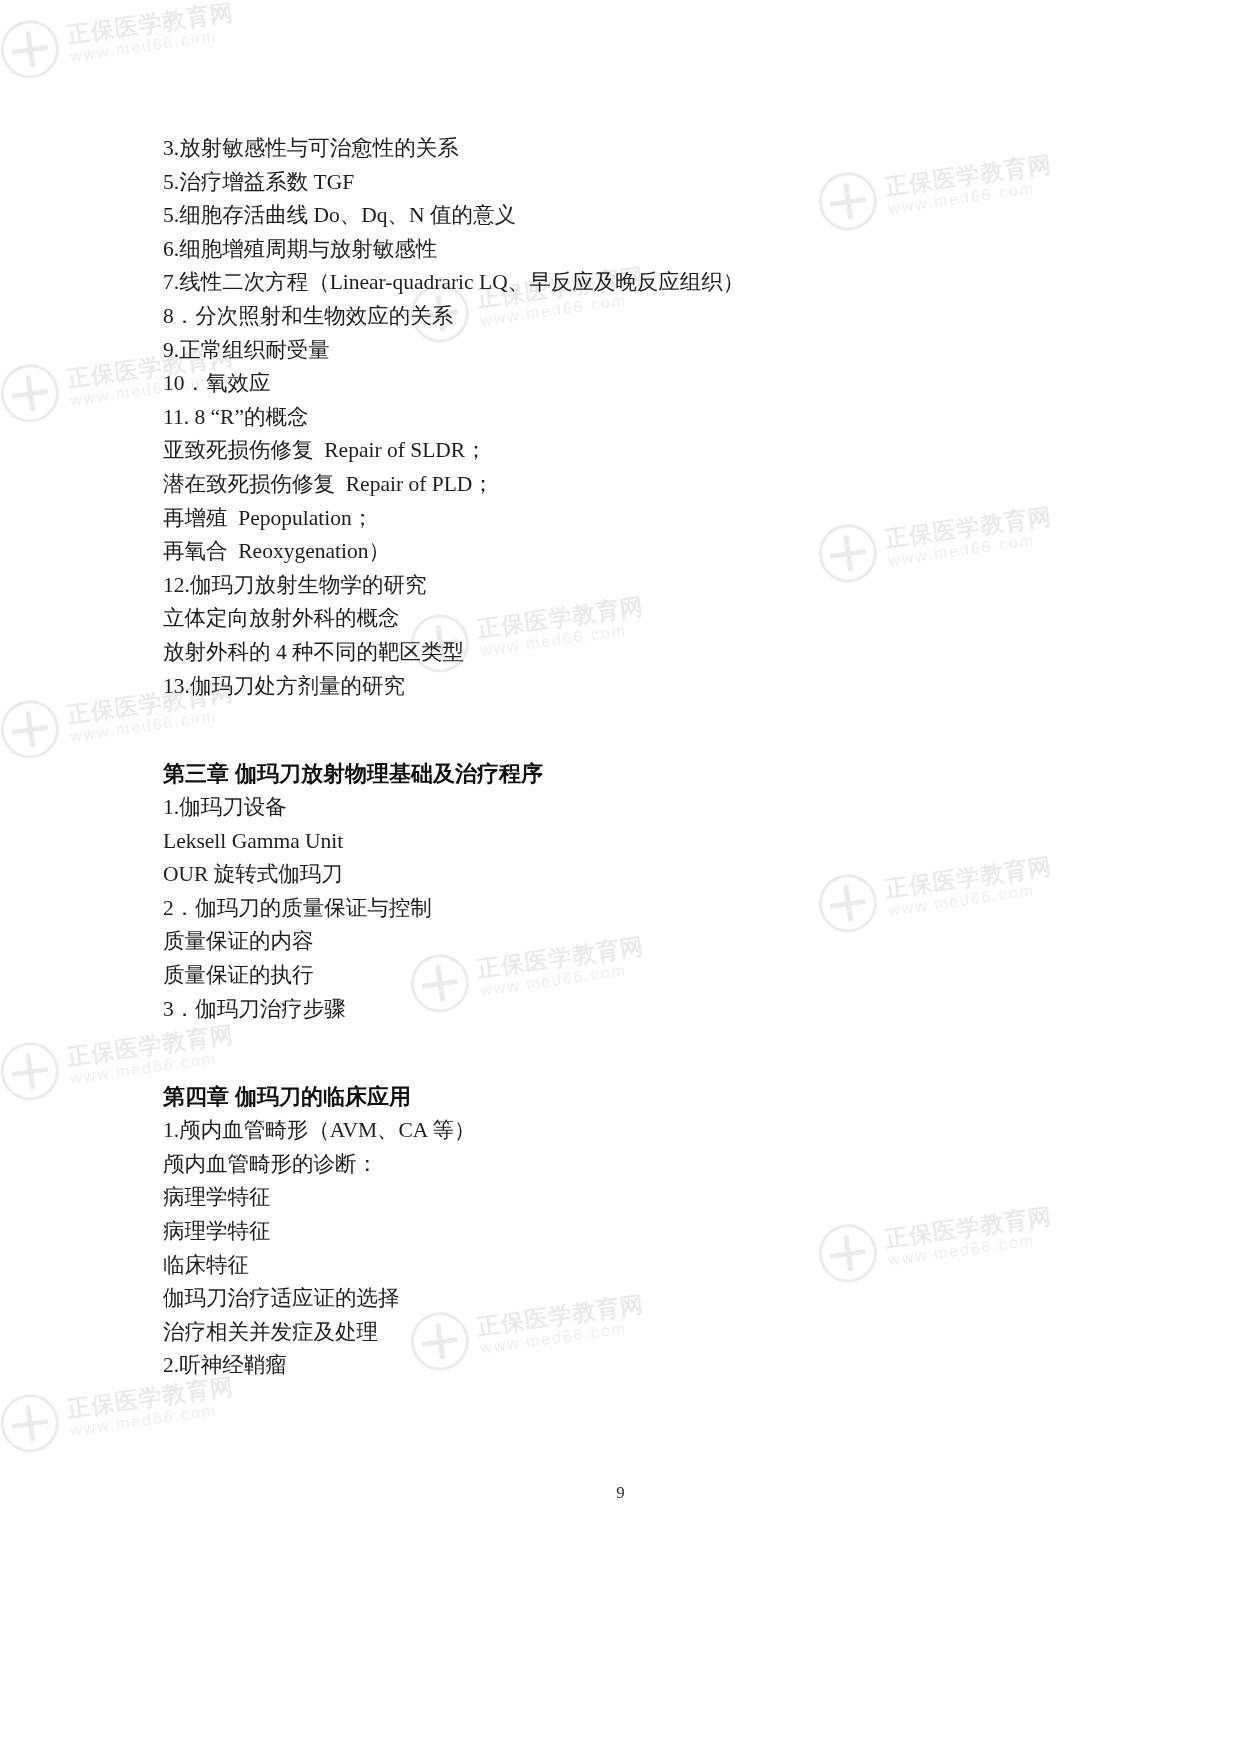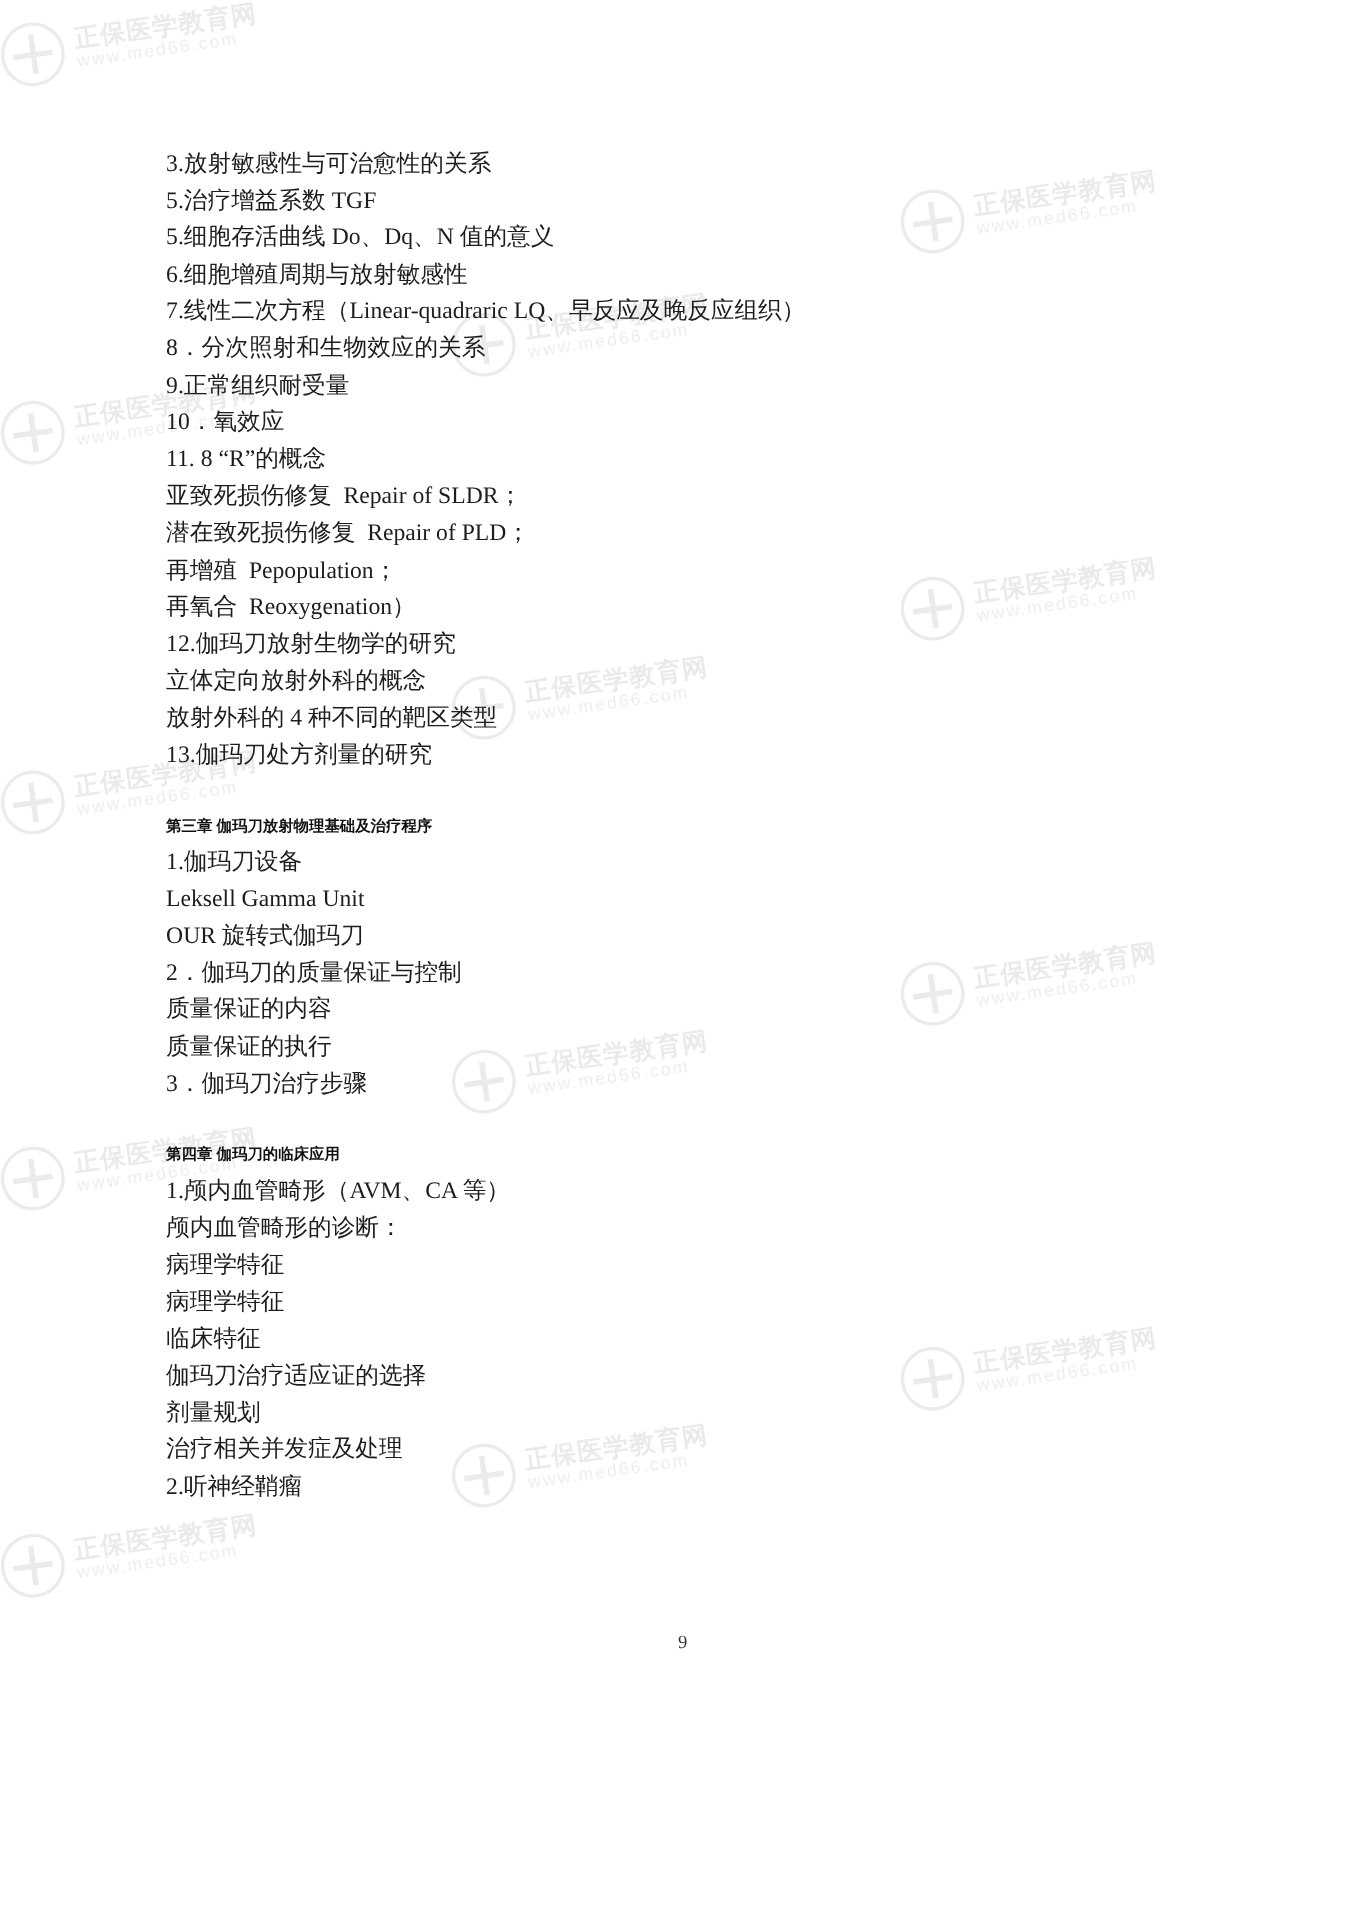--- a/index.html
+++ b/index.html
@@ -76,37 +76,38 @@
   .wm .wm-sub {
     font-family: "Liberation Sans", sans-serif;
     font-size: 16px;
     color: #dcdcdc;
     letter-spacing: 2px;
   }
 
   
   .content {
     position: absolute;
-    left: 151px;
+    left: 163px;
     top: 132px;
     width: 900px;
     z-index: 2;
   }
   .line {
     font-size: 21.5px;
     line-height: 33.6px;
     color: #1d1d1d;
     white-space: pre-wrap;
   }
   .chapter {
     font-family: "Liberation Sans", sans-serif;
     font-weight: bold;
-    font-size: 14px;
+    font-size: 22px;
     line-height: 34px;
     color: #111111;
+    margin-top: 24px;
   }
   .gap-large { height: 30px; }
 
   .page-number {
     position: absolute;
     left: 0;
     right: 0;
     top: 1483px;
     text-align: center;
     font-size: 17px;
@@ -242,20 +243,19 @@
       <div class="line">质量保证的执行</div>
       <div class="line">3．伽玛刀治疗步骤</div>
       <div class="gap-large"></div>
       <div class="chapter">第四章    伽玛刀的临床应用</div>
       <div class="line">1.颅内血管畸形（AVM、CA 等）</div>
       <div class="line">颅内血管畸形的诊断：</div>
       <div class="line">病理学特征</div>
       <div class="line">病理学特征</div>
       <div class="line">临床特征</div>
       <div class="line">伽玛刀治疗适应证的选择</div>
-      <div class="line">剂量规划</div>
       <div class="line">治疗相关并发症及处理</div>
       <div class="line">2.听神经鞘瘤</div>
     </div>
 
   <div class="page-number">9</div>
 
 </div>
 
 </body></html>

